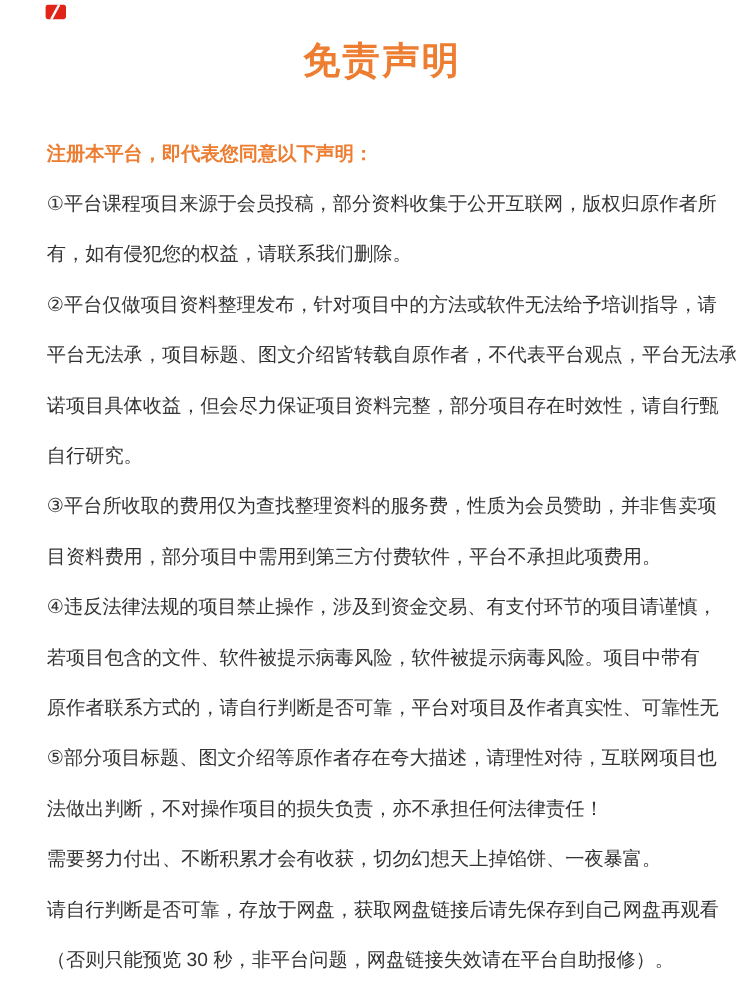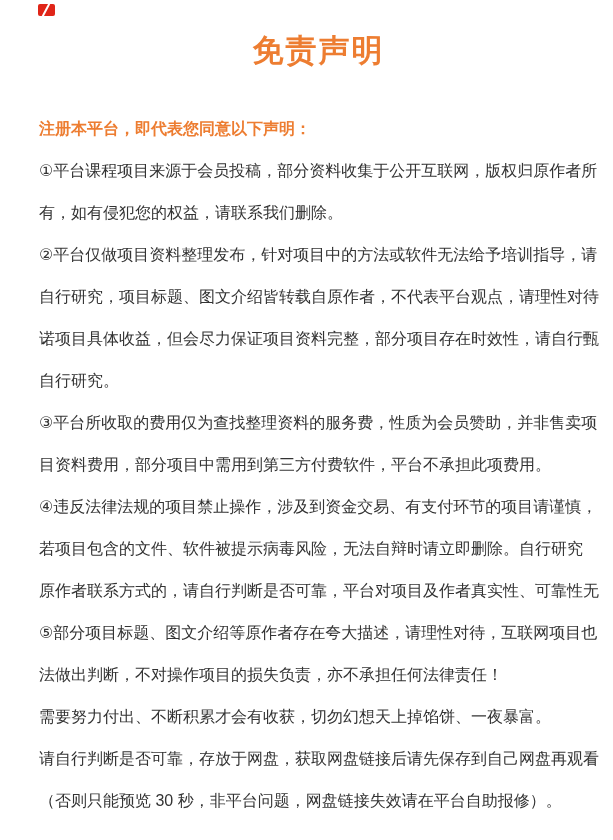--- a/index.html
+++ b/index.html
@@ -74,27 +74,27 @@
   <span class="corner-icon">
       <span class="slash"></span>
     </span>
   <h1 class="title">免责声明</h1>
   <div class="content">
     <div class="line intro">注册本平台，即代表您同意以下声明：</div>
 
   <div class="line">①平台课程项目来源于会员投稿，部分资料收集于公开互联网，版权归原作者所</div>
       <div class="line">有，如有侵犯您的权益，请联系我们删除。</div>
       <div class="line">②平台仅做项目资料整理发布，针对项目中的方法或软件无法给予培训指导，请</div>
-      <div class="line">自行研究，项目标题、图文介绍皆转载自原作者，不代表平台观点，请理性对待</div>
+      <div class="line">平台无法承，项目标题、图文介绍皆转载自原作者，不代表平台观点，平台无法承</div>
       <div class="line">诺项目具体收益，但会尽力保证项目资料完整，部分项目存在时效性，请自行甄</div>
       <div class="line">自行研究。</div>
       <div class="line">③平台所收取的费用仅为查找整理资料的服务费，性质为会员赞助，并非售卖项</div>
       <div class="line">目资料费用，部分项目中需用到第三方付费软件，平台不承担此项费用。</div>
       <div class="line">④违反法律法规的项目禁止操作，涉及到资金交易、有支付环节的项目请谨慎，</div>
-      <div class="line">若项目包含的文件、软件被提示病毒风险，无法自辩时请立即删除。自行研究</div>
+      <div class="line">若项目包含的文件、软件被提示病毒风险，软件被提示病毒风险。项目中带有</div>
       <div class="line">原作者联系方式的，请自行判断是否可靠，平台对项目及作者真实性、可靠性无</div>
       <div class="line">⑤部分项目标题、图文介绍等原作者存在夸大描述，请理性对待，互联网项目也</div>
       <div class="line">法做出判断，不对操作项目的损失负责，亦不承担任何法律责任！</div>
       <div class="line">需要努力付出、不断积累才会有收获，切勿幻想天上掉馅饼、一夜暴富。</div>
       <div class="line">请自行判断是否可靠，存放于网盘，获取网盘链接后请先保存到自己网盘再观看</div>
       <div class="line">（否则只能预览 30 秒，非平台问题，网盘链接失效请在平台自助报修）。</div>
     </div>
 </div>
 
 </body></html>

